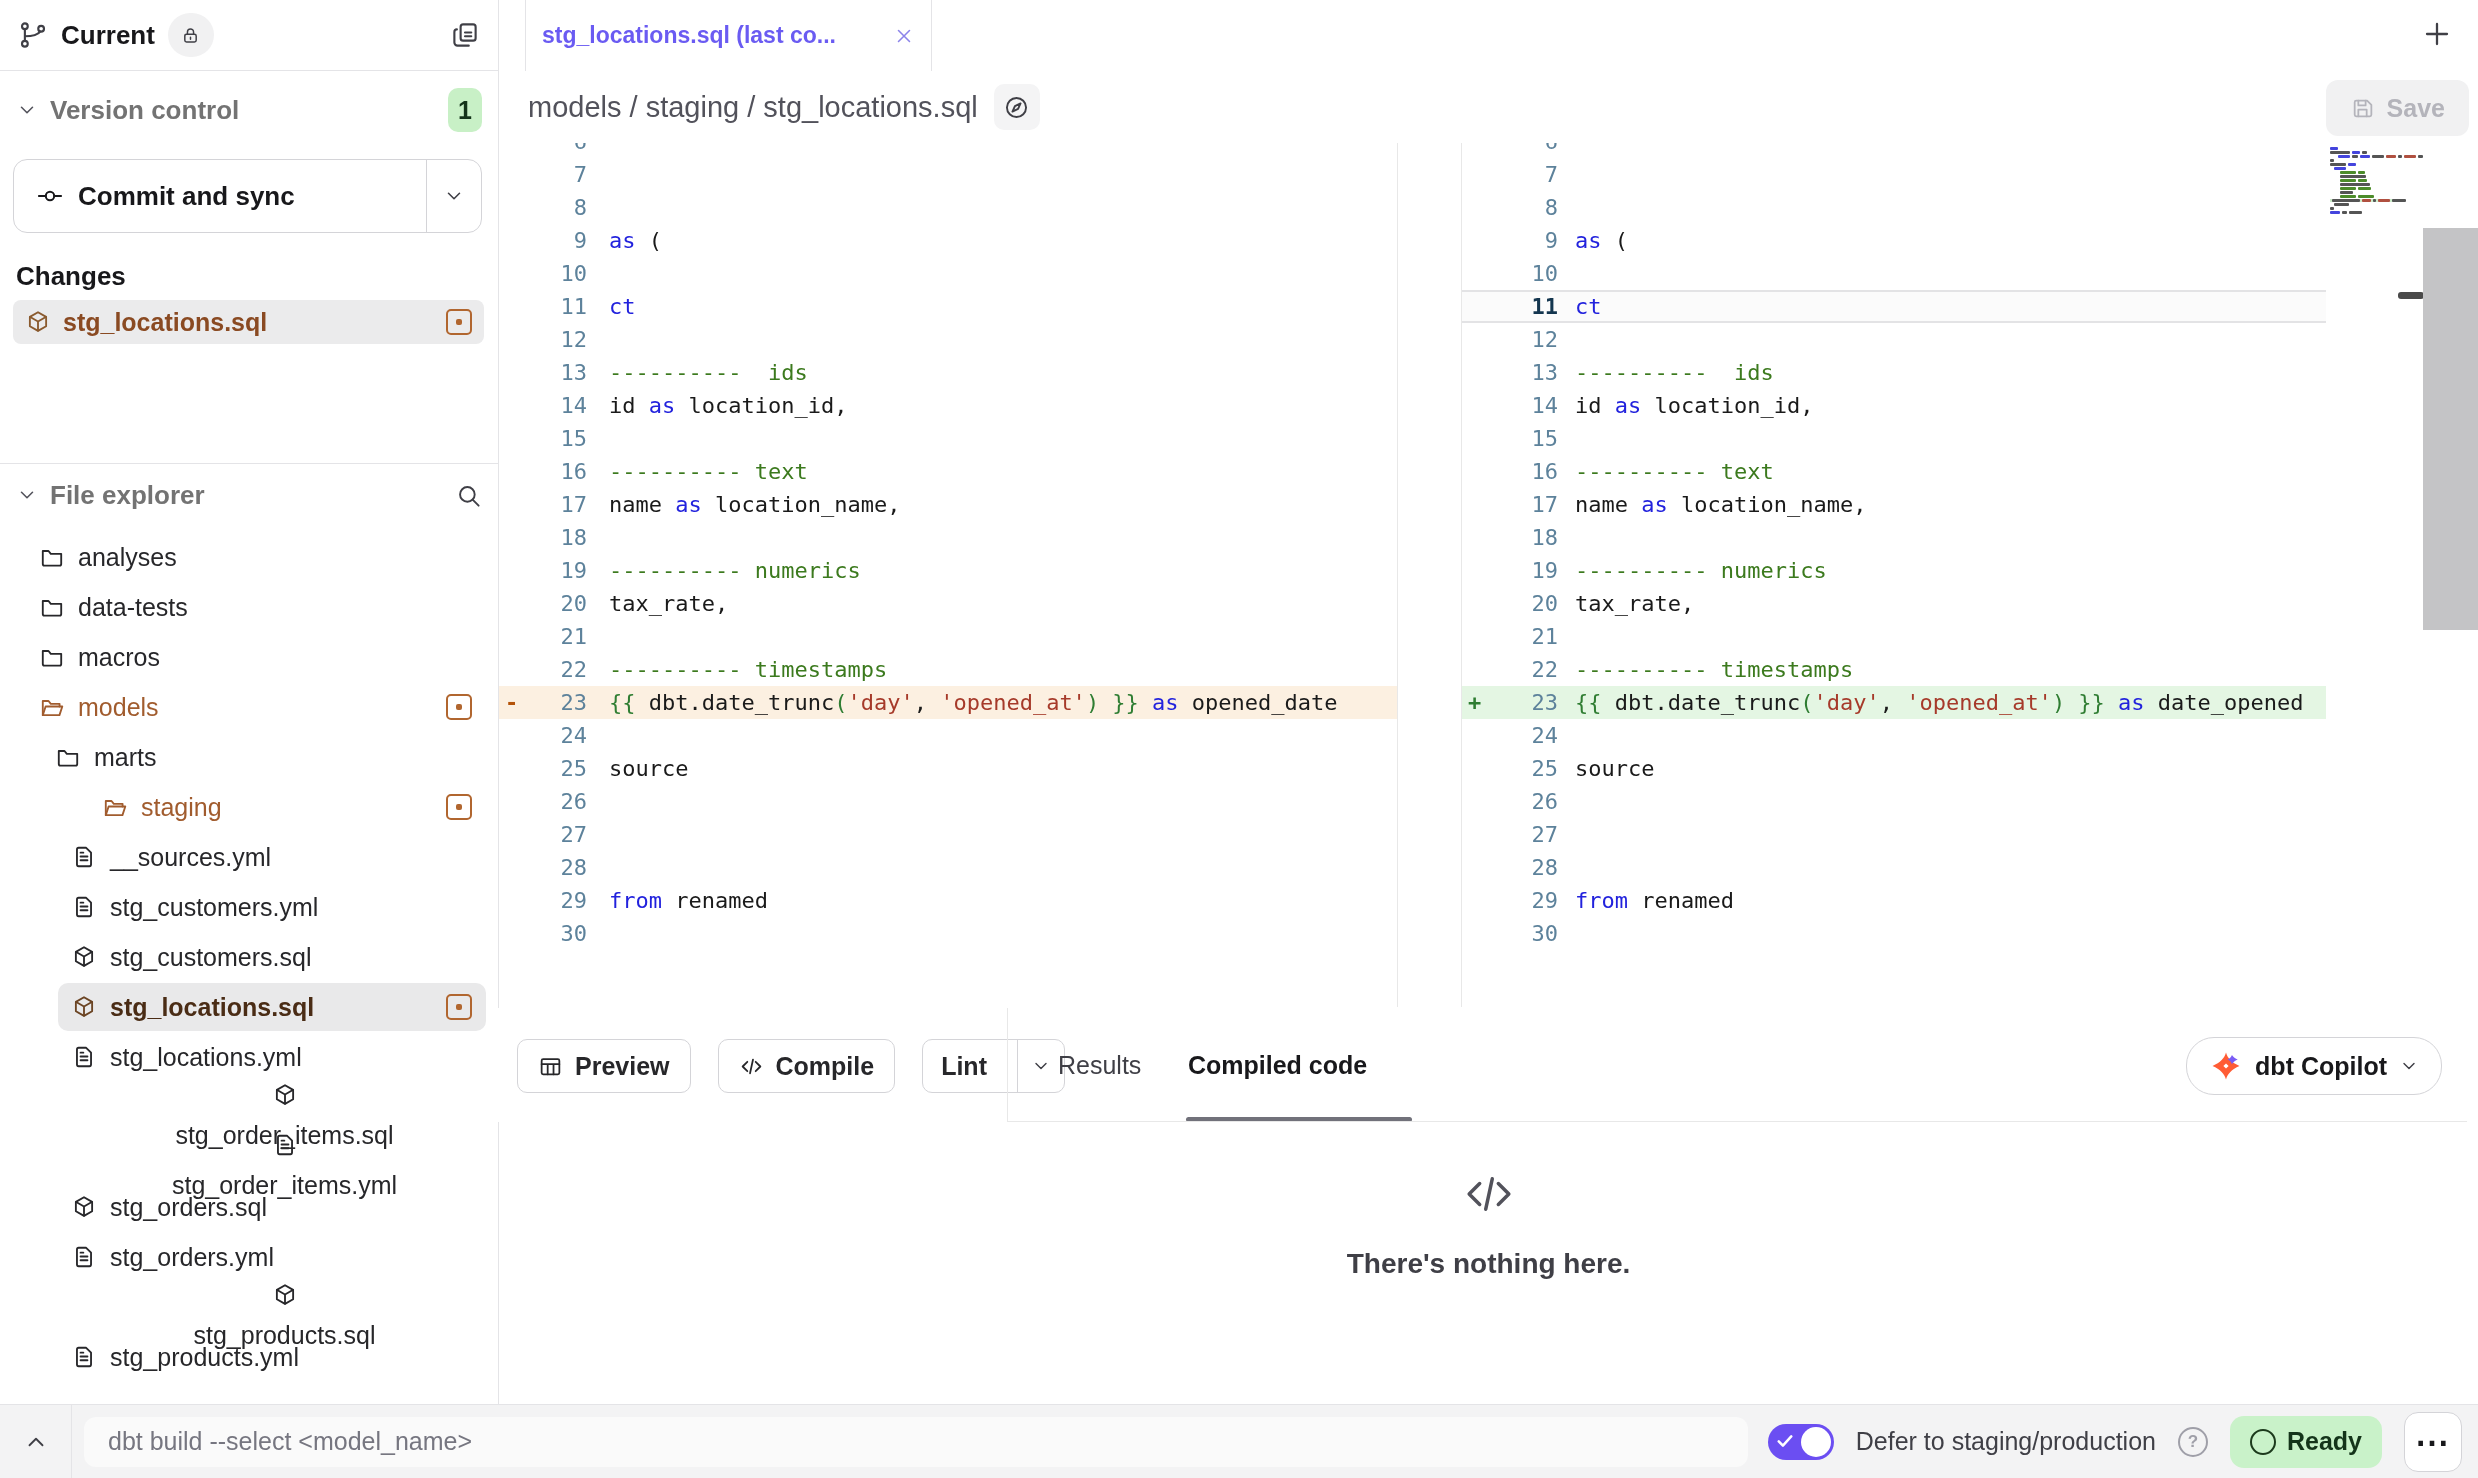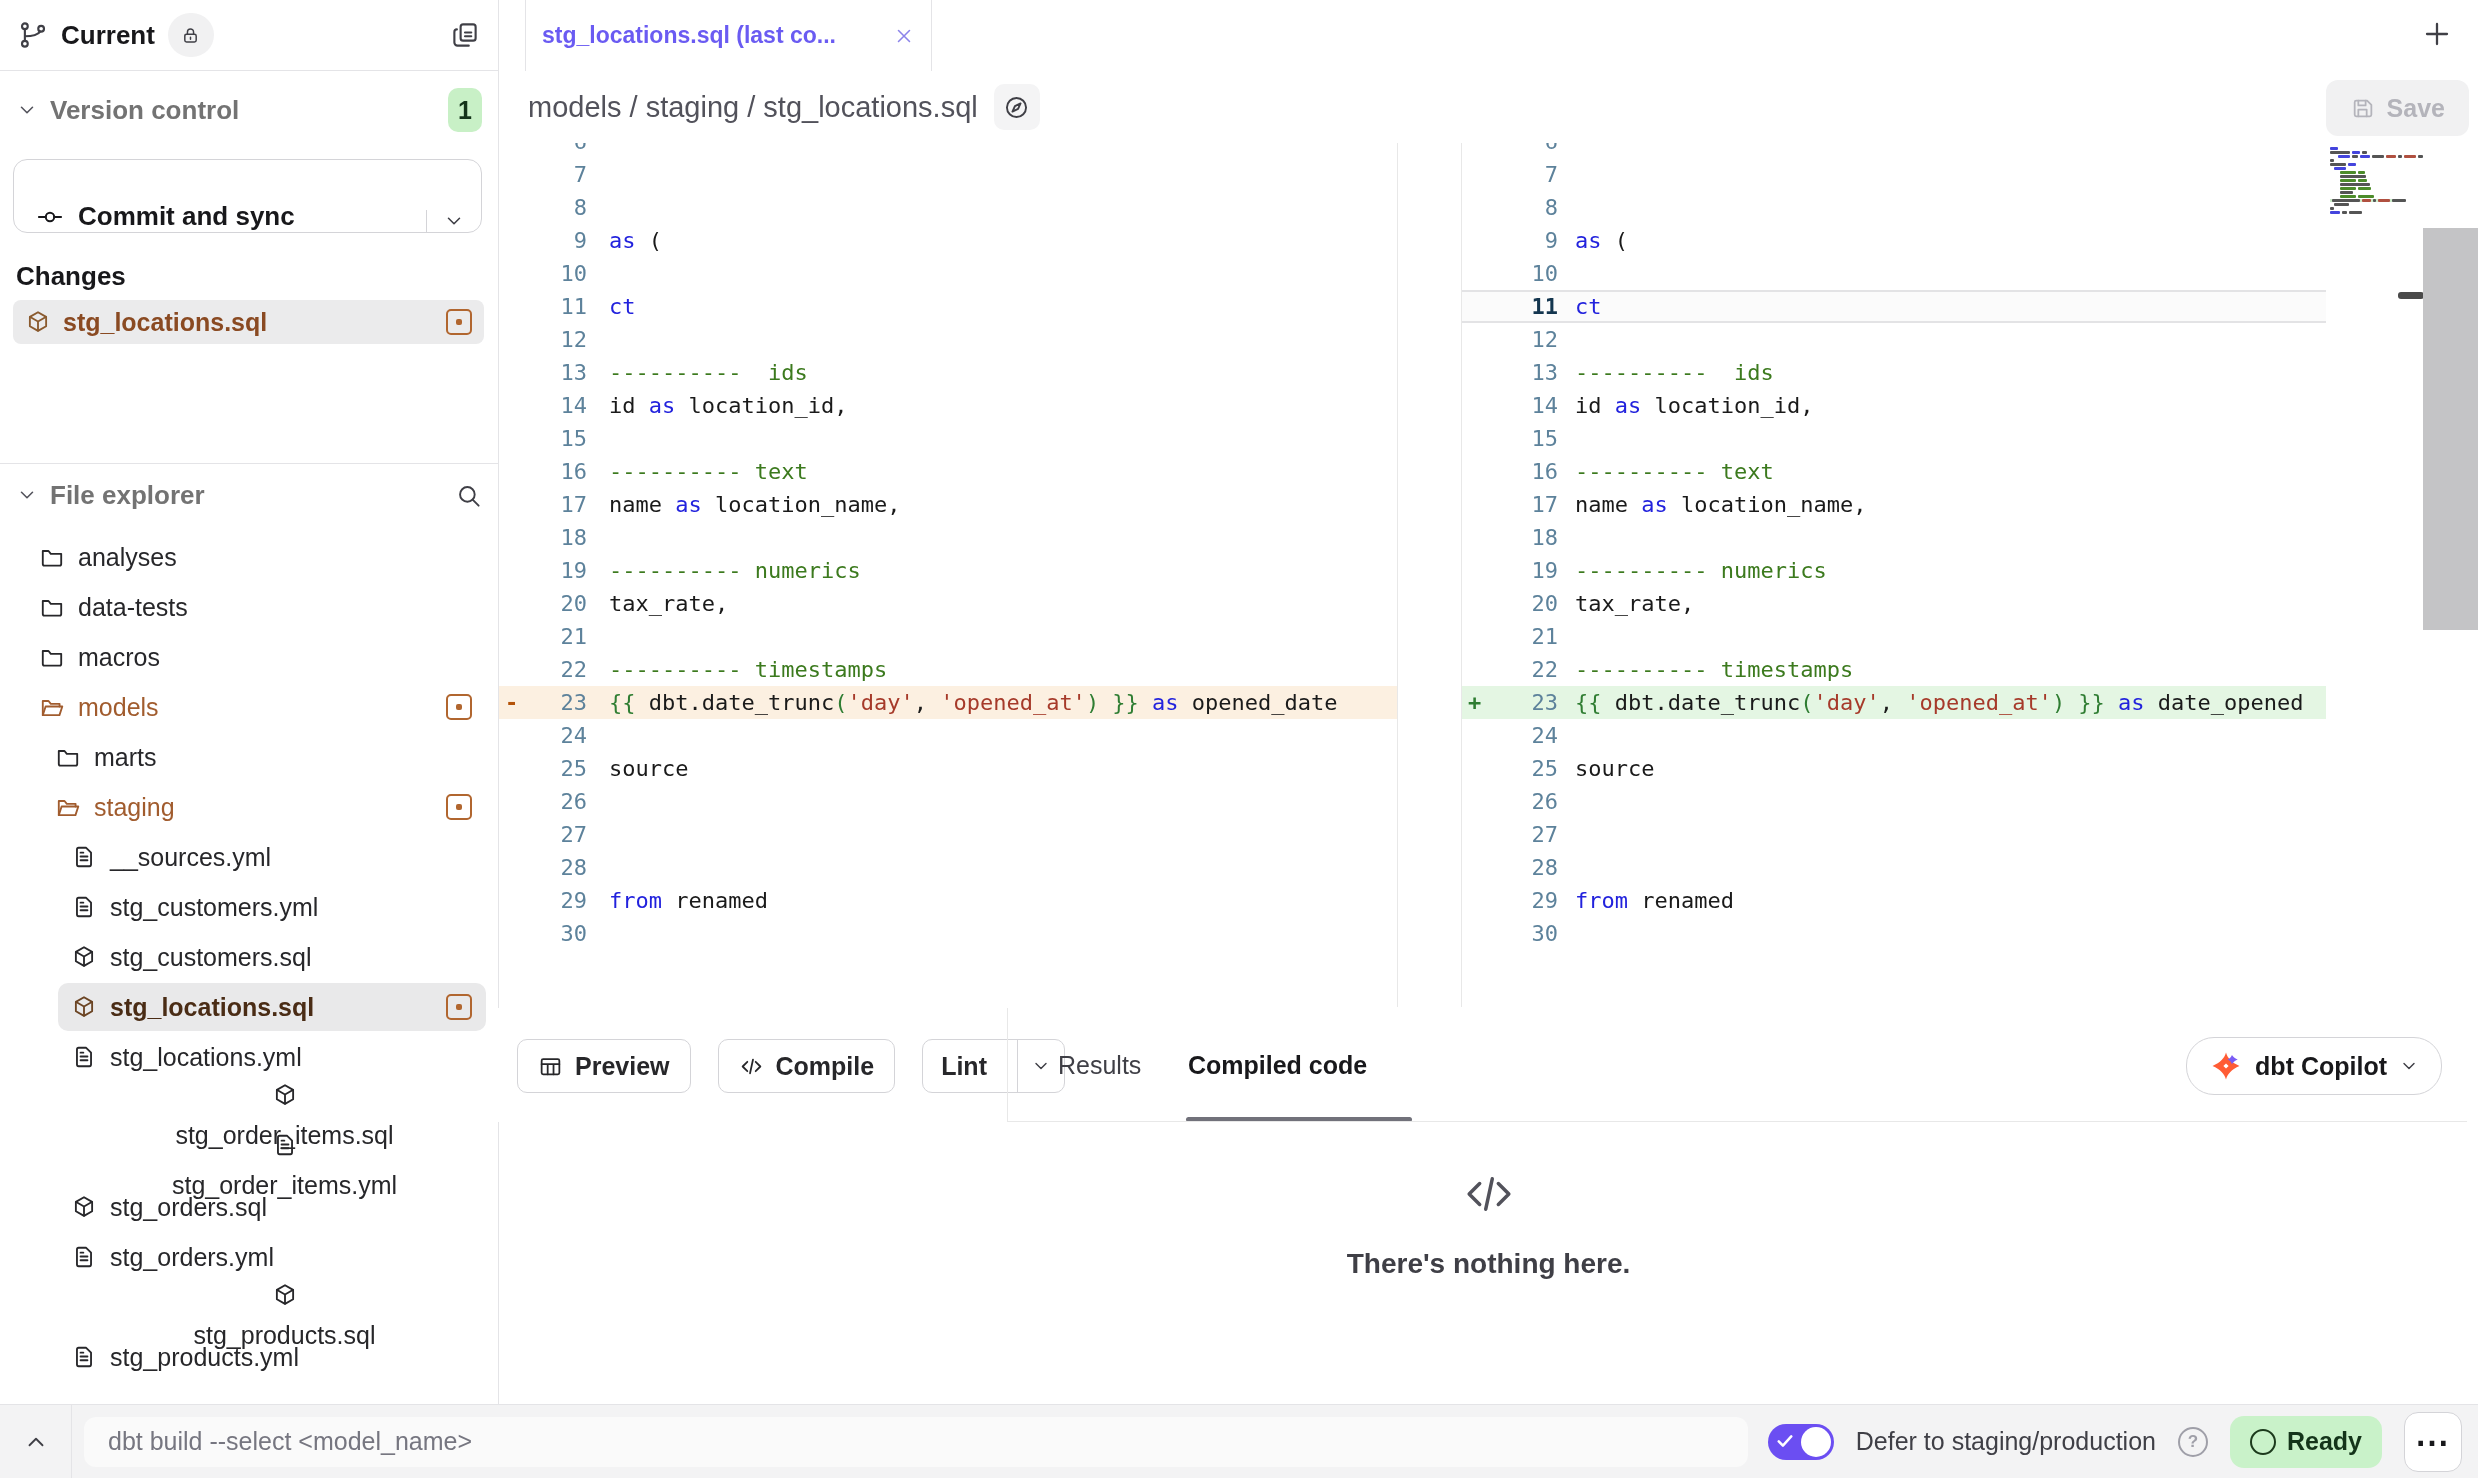--- a/index.html
+++ b/index.html
@@ -20,21 +20,21 @@
   .lock-chip .ic{width:21px;height:21px;color:#3f3f46;}
   .copy-btn{margin-left:auto;display:flex;align-items:center;cursor:pointer;}
 
   .vc-header{display:flex;align-items:center;height:62px;margin-top:8px;padding:0 16px;gap:12px;}
   .sec-chev{width:22px;height:22px;color:#52525b;}
   .sec-title{font-size:26px;font-weight:700;color:#737373;}
   .vc-badge{margin-left:auto;width:34px;height:44px;border-radius:10px;background:#c8f0c6;
             display:flex;align-items:center;justify-content:center;font-size:25px;font-weight:600;color:#14341a;}
 
   .commit-btn{margin:18px 16px 0 13px;height:72px;border:1.5px solid #d4d4d8;border-radius:14px;
-              display:flex;overflow:hidden;background:#fff;align-items:flex-end;}
+              display:flex;overflow:hidden;background:#fff;}
   .commit-main{flex:1;display:flex;align-items:center;gap:14px;padding-left:22px;}
   .commit-main .ic{width:28px;height:28px;color:#18181b;}
   .commit-label{font-size:26px;font-weight:600;}
   .commit-split{width:54px;border-left:1.5px solid #d4d4d8;display:flex;align-items:center;justify-content:center;}
   .commit-split .ic{width:22px;height:22px;color:#3f3f46;}
 
   .changes-label{margin:28px 16px 0;font-size:26px;font-weight:700;}
   .changes-list{margin:8px 14px 0 13px;}
   .change-row{position:relative;height:44px;border-radius:8px;background:#ebebec;
               display:flex;align-items:center;gap:12px;padding:0 12px;}
@@ -329,21 +329,21 @@
             <span class="badge-slot">
               <div class="mod-badge"></div>
             </span>
           </div>
           <div class="fe-row" style="padding-left: 55px;">
             <svg class="ic ">
               <use href="#i-folder"></use>
             </svg>
             <span class="lbl">marts</span>
           </div>
-          <div class="fe-row mod" style="padding-left: 55px;">
+          <div class="fe-row mod" style="padding-left: 55px; margin-left: 47px;">
             <svg class="ic ">
               <use href="#i-folder-open"></use>
             </svg>
             <span class="lbl">staging</span>
             <span class="badge-slot">
               <div class="mod-badge"></div>
             </span>
           </div>
           <div class="fe-row" style="padding-left: 71px;">
             <svg class="ic ">

